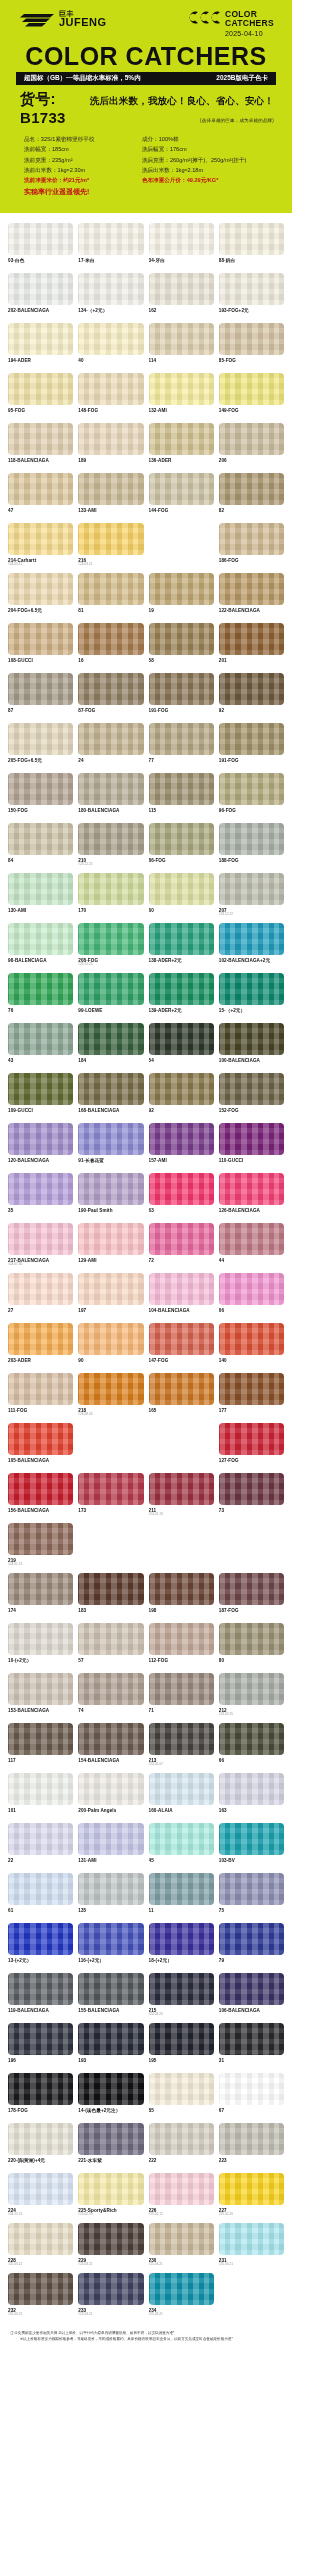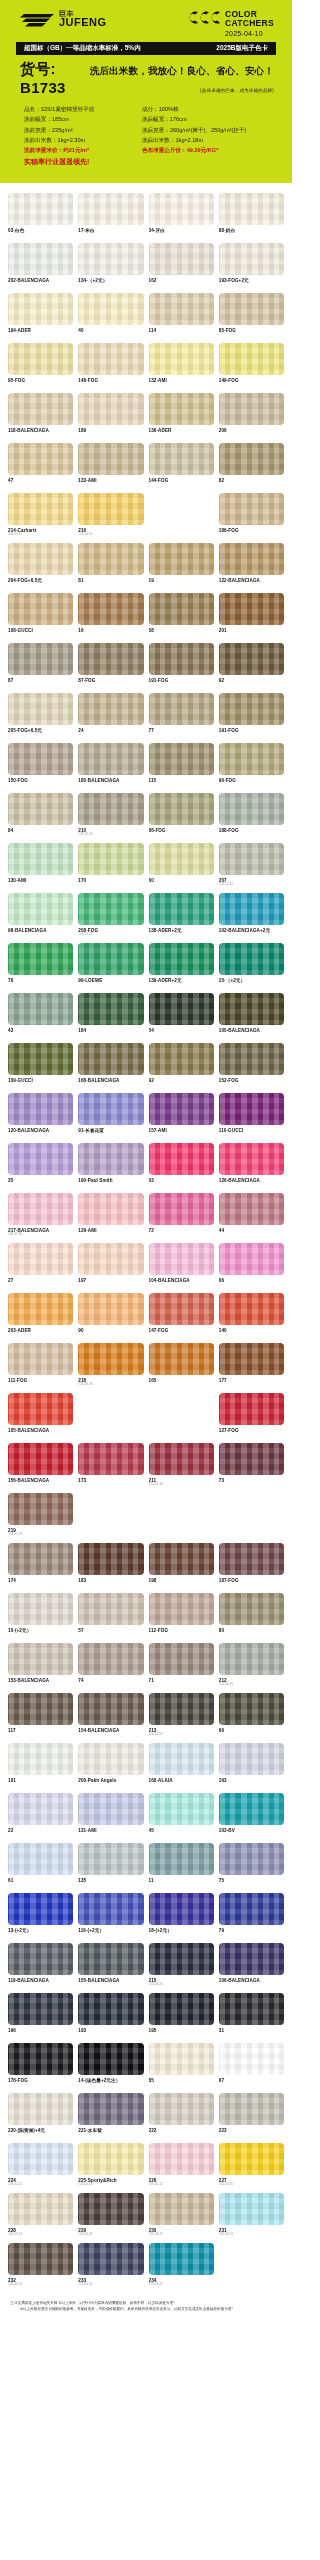--- a/index.html
+++ b/index.html
@@ -156,20 +156,21 @@
         <path d="M32 2 A6 6 0 1 0 32 13 L29 10.5 A3.6 3.6 0 1 1 29 4.5 Z" fill="#111"></path>
       </svg>
       <div class="cc-text">
         <span class="cc-l1">COLOR</span>
         <span class="cc-l2">CATCHERS</span>
         <span class="cc-date">2025-04-10</span>
       </div>
     </div>
   </div>
 
+  <div class="bigtitle">COLOR CATCHERS</div>
 
   <div class="blackbar">
     <span>超国标（GB）一等品缩水率标准，5%内</span>
     <span>2025B版电子色卡</span>
   </div>
 
   <div class="sku-row">
     <span class="sku">货号: B1733</span>
     <span class="slogan-wrap">
       <span class="slogan">洗后出米数，我放心！良心、省心、安心！</span>

